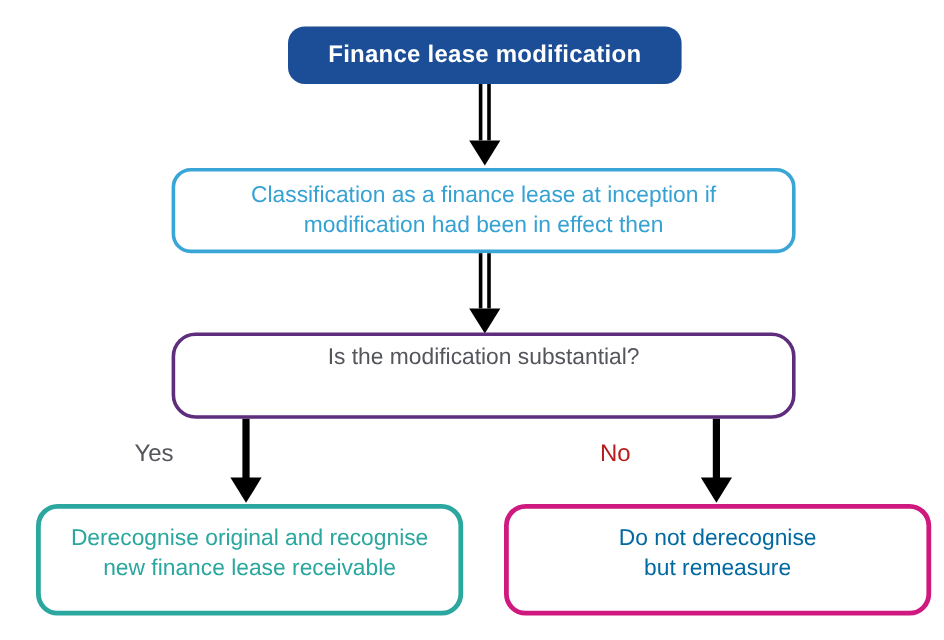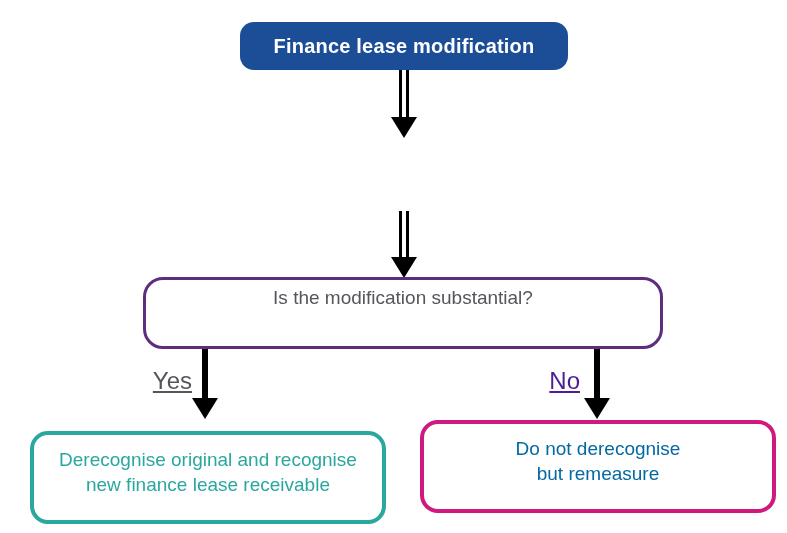--- a/index.html
+++ b/index.html
@@ -46,21 +46,21 @@
     padding-bottom: 29px;
   }
   .node-outcome {
     top: 420px; width: 356px; height: 93px;
     border-radius: 18px;
     border-style: solid; border-width: 4px;
     font-size: 19px;
     align-items: flex-start;
     padding-top: 13px;
   }
-  .node-outcome-yes { left: 30px; margin-top: 11px; }
+  .node-outcome-yes { left: 30px; }
   .node-outcome-no  { left: 420px; }
 
   
   .oshaft {
     position: absolute;
     width: 10px;
     box-sizing: border-box;
     background: #ffffff;
     border-left: 3px solid #000;
     border-right: 3px solid #000;
@@ -86,48 +86,48 @@
     border-top: 21px solid #000;
   }
   .ahead-1   { left: 391px; top: 117px; }
   .ahead-2   { left: 391px; top: 257px; }
   .ahead-yes { left: 192px; top: 398px; }
   .ahead-no  { left: 584px; top: 398px; }
 
   .branch-label {
     position: absolute;
     width: 80px;
-    font-size: 24px;
-    text-align: right;
-    text-decoration: underline;
+    font-size: 20px;
   }
   .branch-label-yes { left: 112px; top: 367px; }
   .branch-label-no  { left: 500px; top: 367px; }
 </style>
 </head>
 <body>
 
 <div class="canvas">
 
   <div class="node node-start" style="background-color: rgb(27, 78, 151); color: rgb(255, 255, 255);">Finance lease modification</div>
 
   <div class="oshaft oshaft-1"></div>
   <div class="ahead ahead-1"></div>
 
+  <div class="node node-classification" style="border-color: rgb(58, 165, 215); color: rgb(54, 161, 211);">Classification as a finance lease at inception if
+modification had been in effect then</div>
 
   <div class="oshaft oshaft-2"></div>
   <div class="ahead ahead-2"></div>
 
   <div class="node node-question" style="border-color: rgb(94, 45, 126); color: rgb(84, 86, 91);">Is the modification substantial?</div>
 
   <div class="branch-label branch-label-yes" style="color: rgb(84, 86, 91);">Yes</div>
   <div class="sshaft sshaft-yes"></div>
   <div class="ahead ahead-yes"></div>
 
-  <div class="branch-label branch-label-no" style="color: #4c1d95;">No</div>
+  <div class="branch-label branch-label-no" style="color: #b91c1c;">No</div>
   <div class="sshaft sshaft-no"></div>
   <div class="ahead ahead-no"></div>
 
   <div class="node node-outcome node-outcome-yes" style="border-color: rgb(42, 167, 158); color: rgb(42, 167, 158);">Derecognise original and recognise
 new finance lease receivable</div>
 
   <div class="node node-outcome node-outcome-no" style="border-color: rgb(208, 25, 127); color: #0369a1;">Do not derecognise
 but remeasure</div>
 
 </div>

